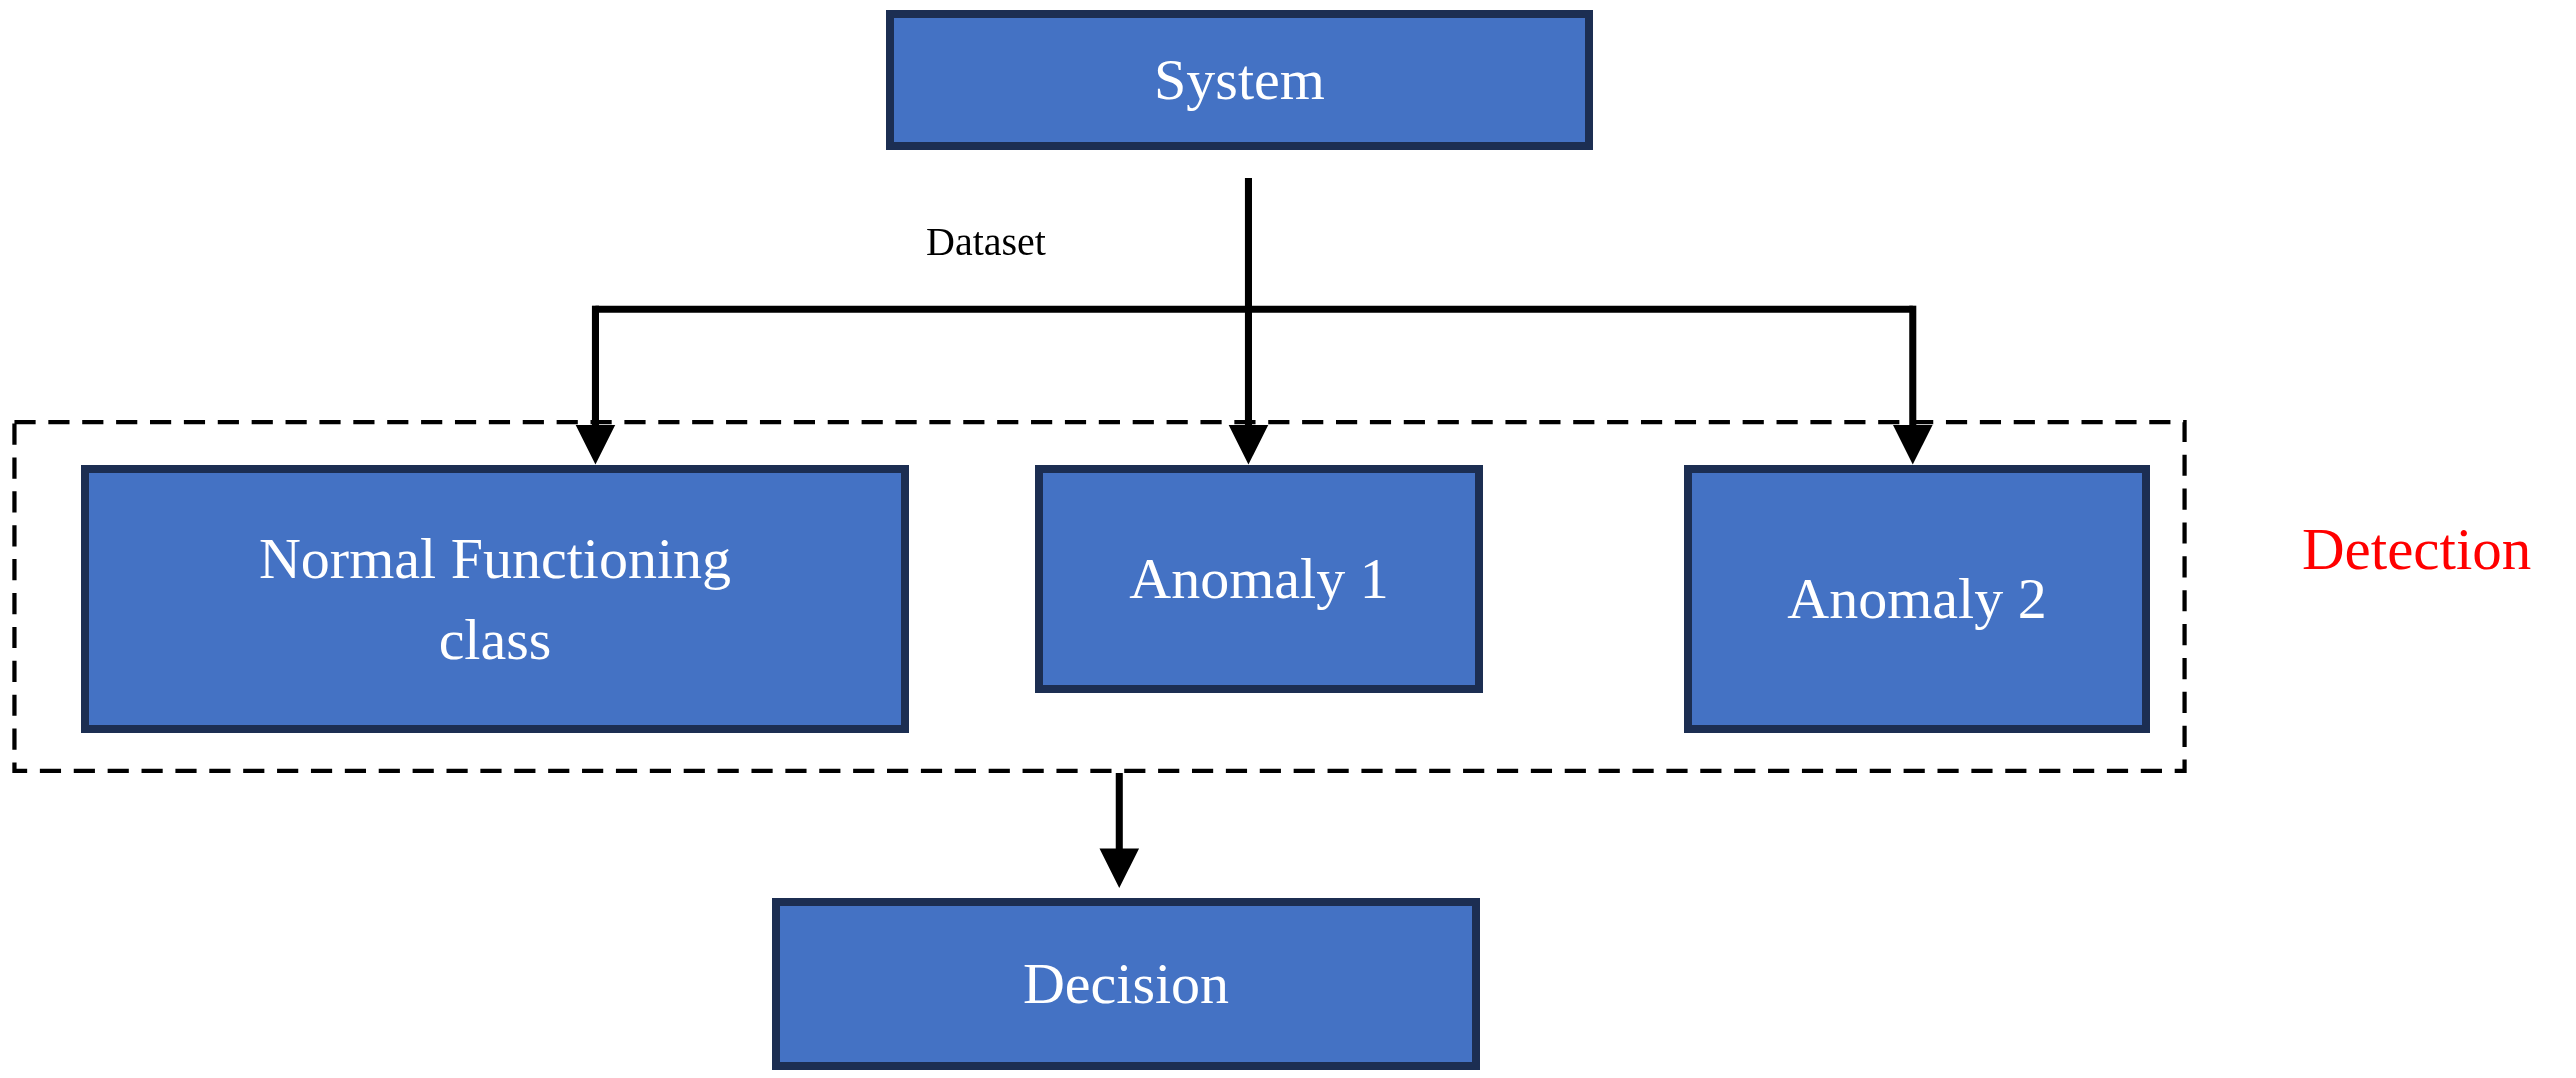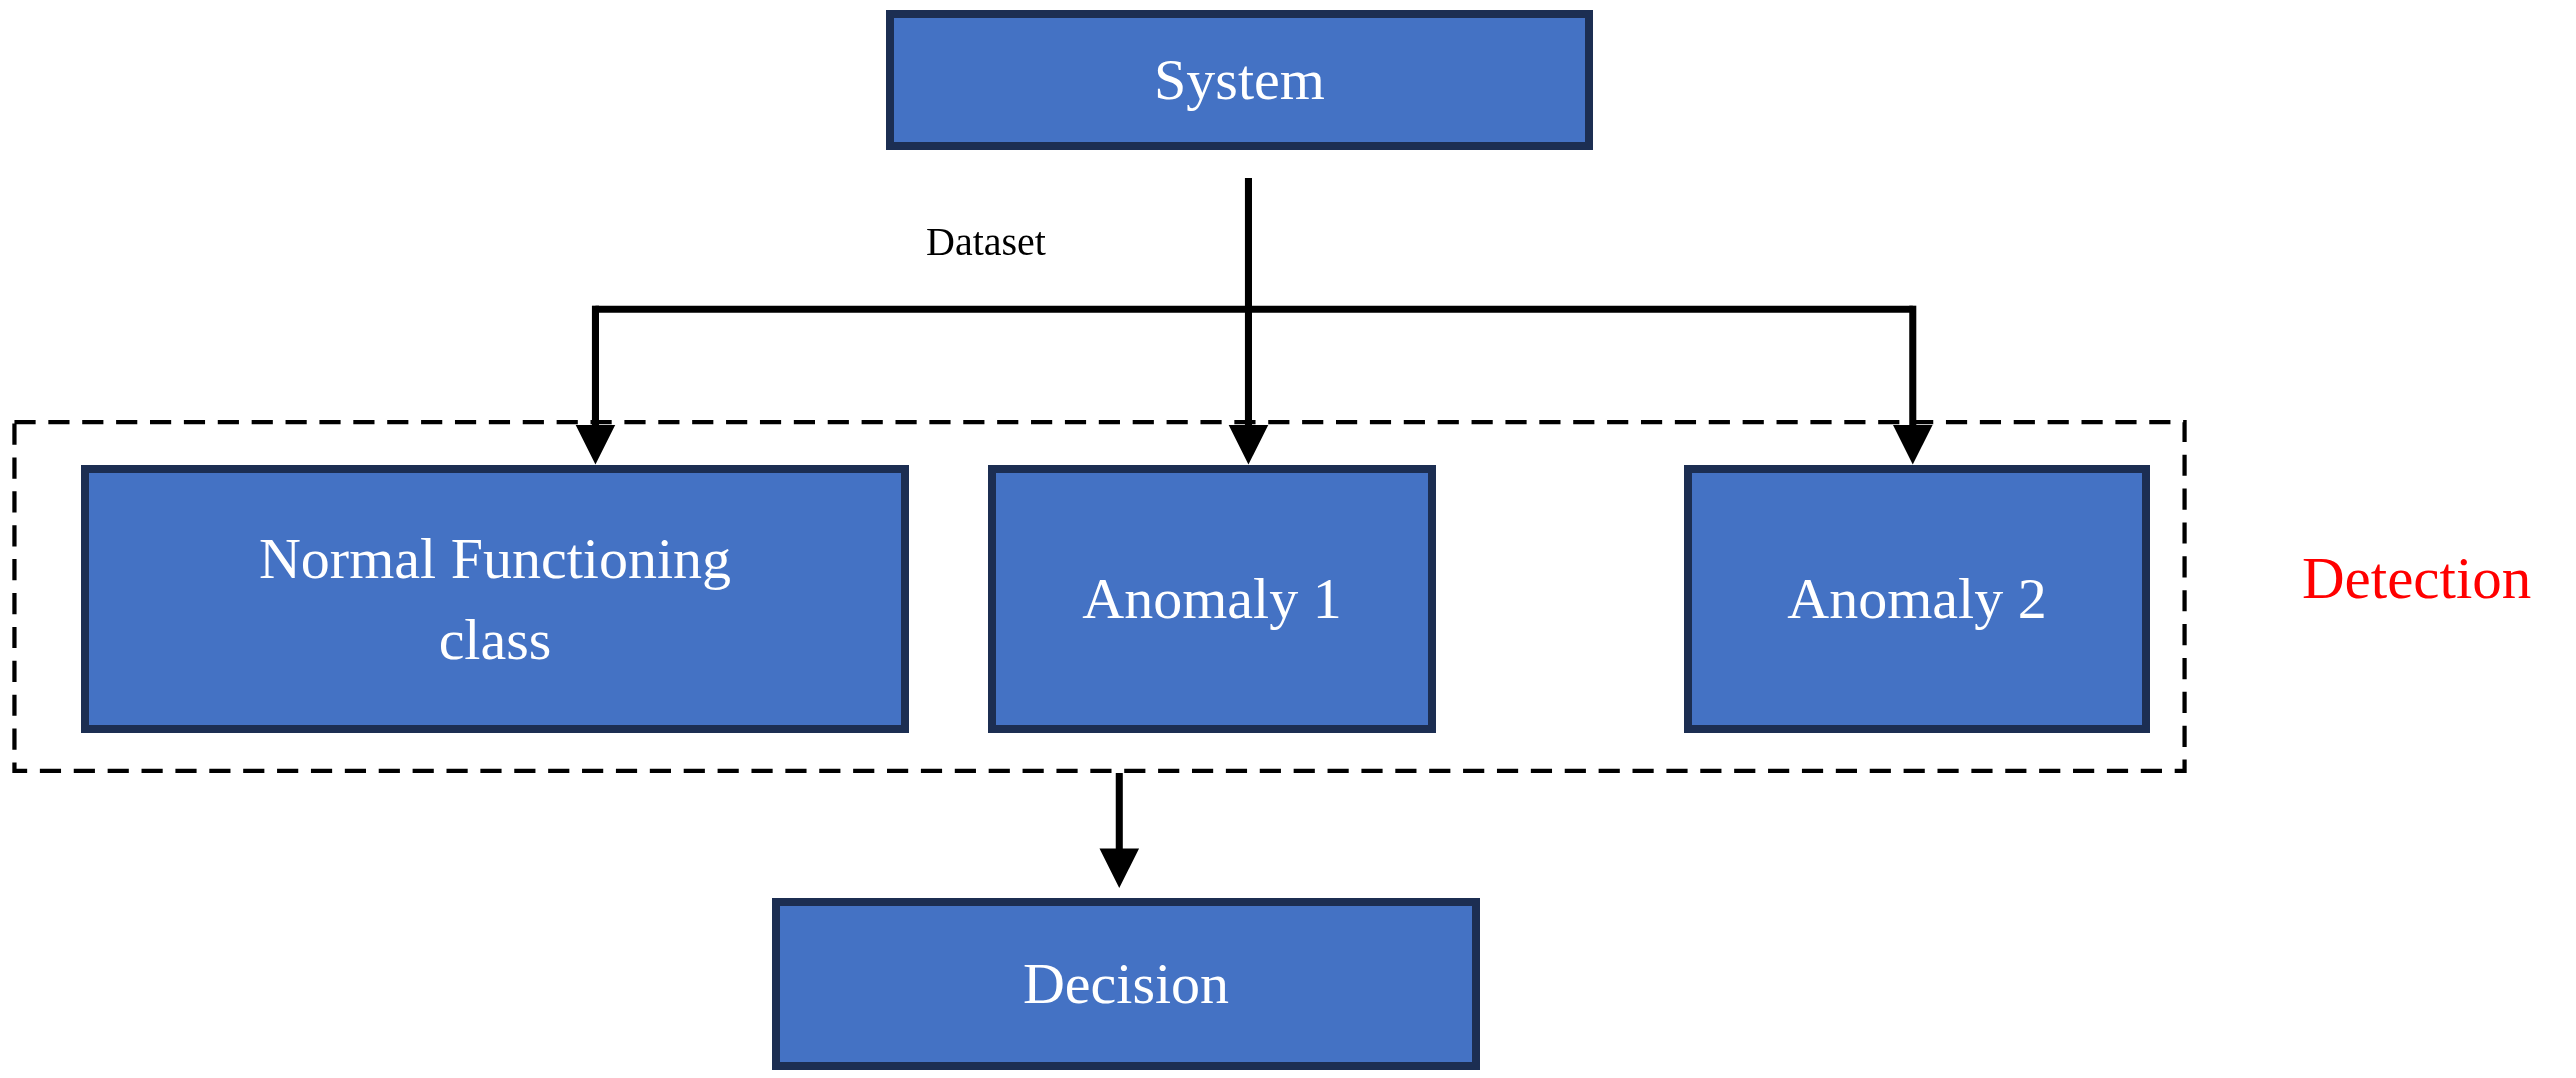--- a/index.html
+++ b/index.html
@@ -93,28 +93,28 @@
   <div class="node" style="left:886px; top:10px; width:707px; height:140px;">
     <span class="wrap">System</span>
   </div>
 
   <div class="float-label" style="left:926px; top:222px;">Dataset</div>
 
   <div class="node" style="left:81px; top:465px; width:828px; height:268px;">
     <span class="wrap">Normal Functioning class</span>
   </div>
 
-  <div class="node" style="left:988px; top:465px; width:448px; height:268px;">
+  <div class="node" style="left:1035px; top:465px; width:448px; height:228px;">
     <span class="wrap">Anomaly 1</span>
   </div>
 
   <div class="node" style="left:1684px; top:465px; width:466px; height:268px;justify-content:center;">
     <span class="wrap">Anomaly 2</span>
   </div>
 
-  <div class="float-label detection" style="left:2302px; top:549px;">Detection</div>
+  <div class="float-label detection" style="left:2302px; top:520px;">Detection</div>
 
   <div class="node" style="left:772px; top:898px; width:708px; height:172px;">
     <span class="wrap">Decision</span>
   </div>
 
 </div>
 
 
 </body></html>

